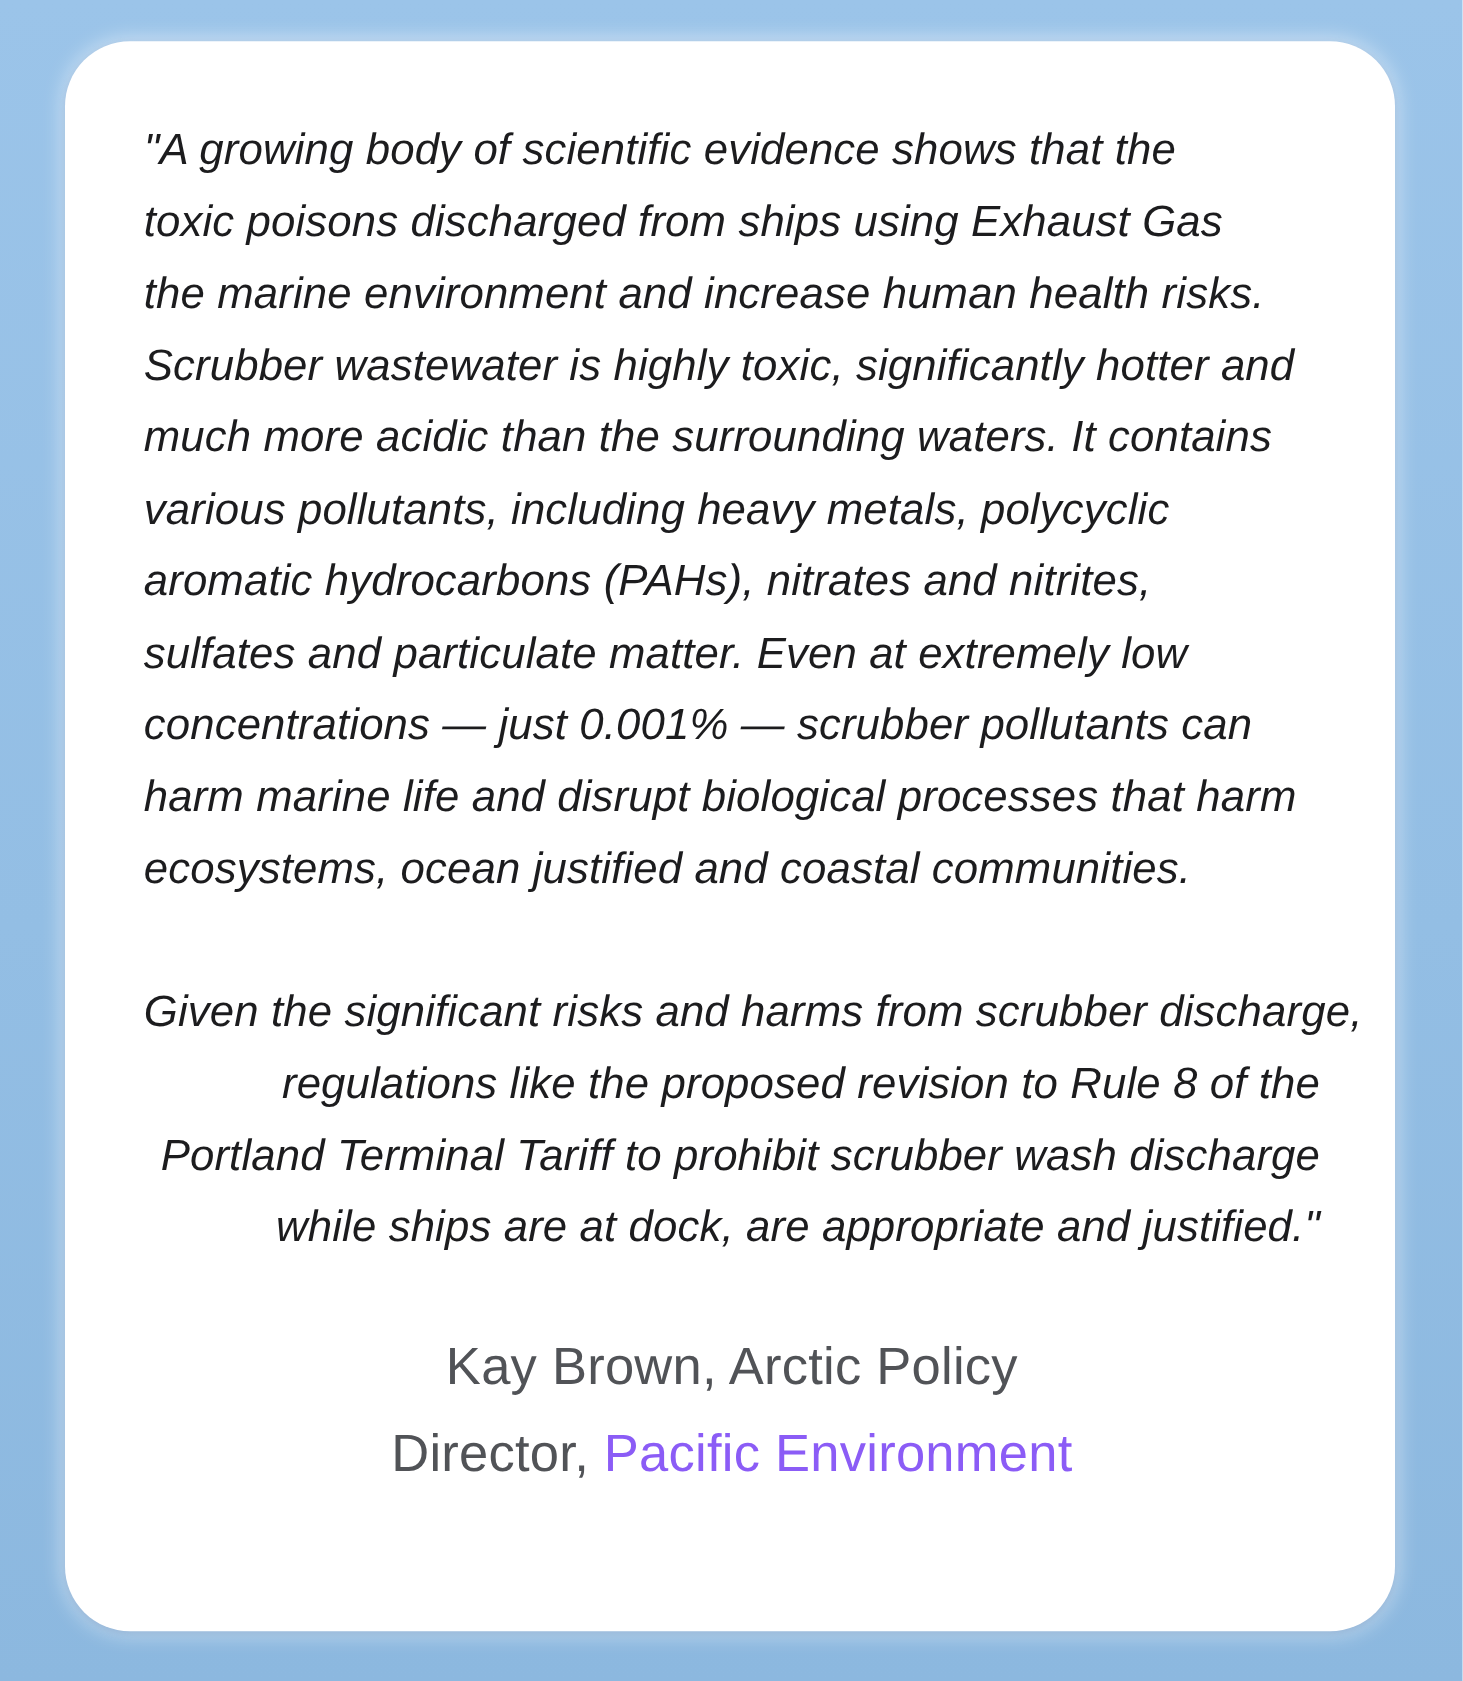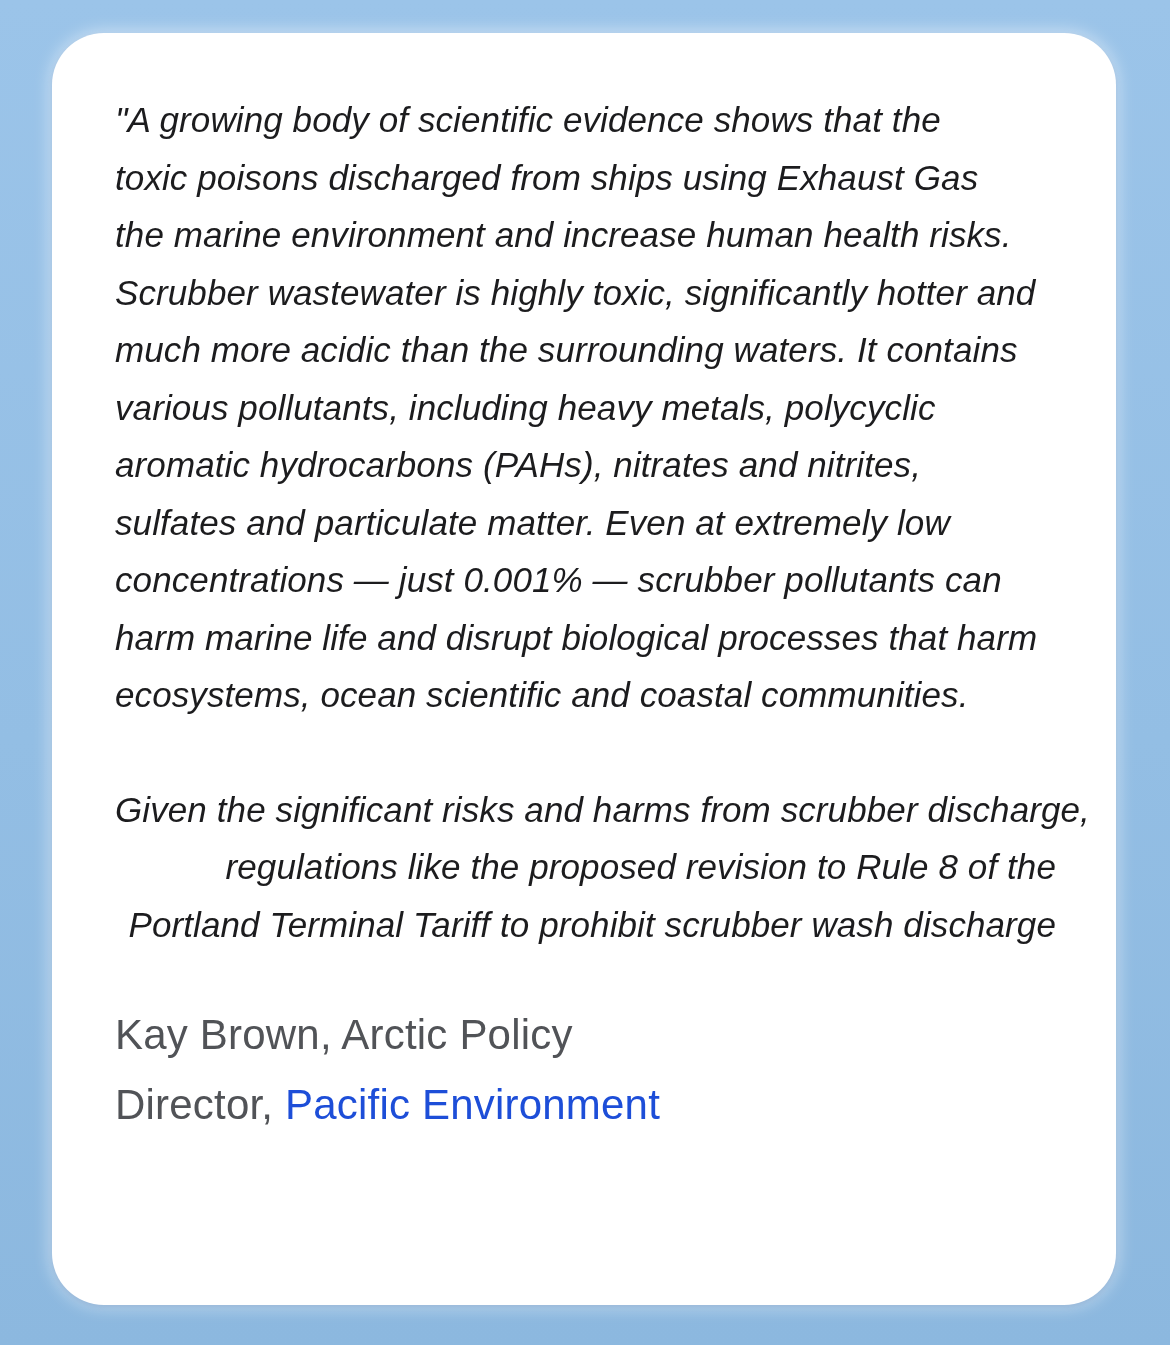--- a/index.html
+++ b/index.html
@@ -40,47 +40,49 @@
   }
   .attribution {
     margin-top: 47px;
   }
   .attr-line {
     font-size: 42px;
     line-height: 70px;
     color: #515357;
     white-space: nowrap;
     letter-spacing: 0.2px;
+    text-align: center;
   }
   .org {
-    color: #1d4ed8;
+    color: #8b5cf6;
     cursor: pointer;
   }
 </style>
 </head>
 <body>
 
 <div class="card">
   <div class="quote">
     <div class="para">
       <div class="line">"A growing body of scientific evidence shows that the</div>
       <div class="line">toxic poisons discharged from ships using Exhaust Gas</div>
       <div class="line">the marine environment and increase human health risks.</div>
       <div class="line">Scrubber wastewater is highly toxic, significantly hotter and</div>
       <div class="line">much more acidic than the surrounding waters. It contains</div>
       <div class="line">various pollutants, including heavy metals, polycyclic</div>
       <div class="line">aromatic hydrocarbons (PAHs), nitrates and nitrites,</div>
       <div class="line">sulfates and particulate matter. Even at extremely low</div>
       <div class="line">concentrations — just 0.001% — scrubber pollutants can</div>
       <div class="line">harm marine life and disrupt biological processes that harm</div>
-      <div class="line">ecosystems, ocean scientific and coastal communities.</div>
+      <div class="line">ecosystems, ocean justified and coastal communities.</div>
     </div>
     <div class="para para2">
       <div class="line">Given the significant risks and harms from scrubber discharge,</div>
       <div class="line">regulations like the proposed revision to Rule 8 of the</div>
       <div class="line">Portland Terminal Tariff to prohibit scrubber wash discharge</div>
+      <div class="line">while ships are at dock, are appropriate and justified."</div>
     </div>
   </div>
   <div class="attribution">
     <div class="attr-line">Kay Brown, Arctic Policy</div>
     <div class="attr-line"><span>Director, </span><span class="org">Pacific Environment</span></div>
   </div>
 </div>
 
 </body></html>

